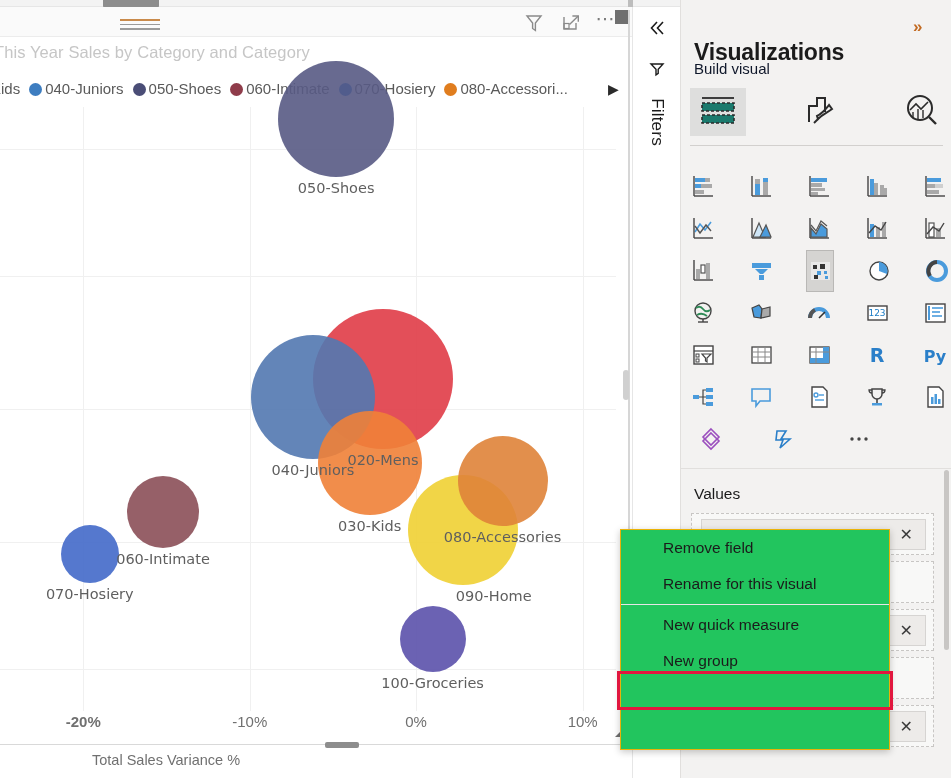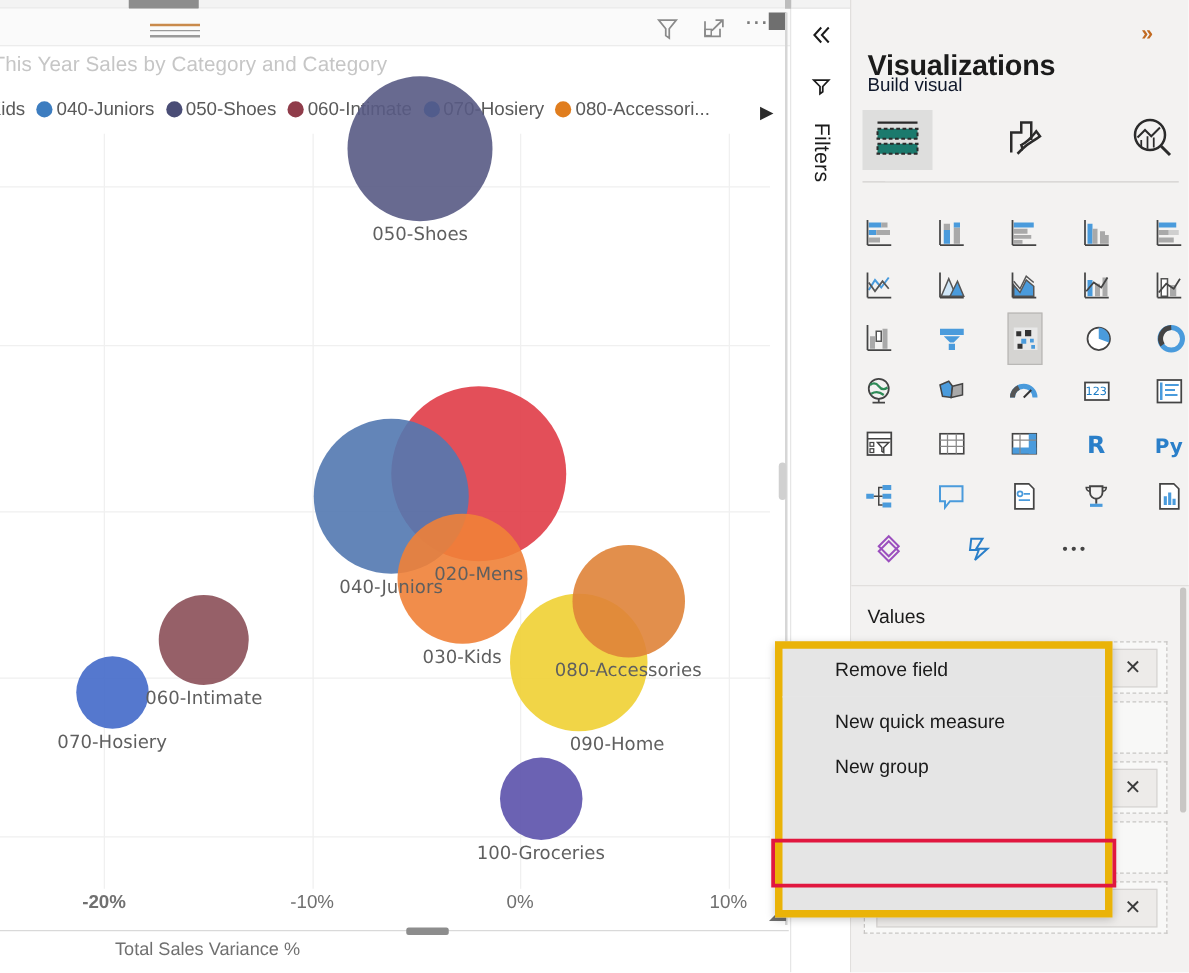--- a/index.html
+++ b/index.html
@@ -232,22 +232,22 @@
     position: absolute; right: 12px; top: 7px;
     font-size: 16px; color: #3b3b3b; cursor: pointer; line-height: 16px;
   }
   #pane-scrollbar {
     position: absolute; left: 263px; top: 470px; width: 5px; height: 180px;
     background: #c8c6c4; border-radius: 3px;
   }
 
   
   #ctx-menu {
-    position: absolute; left: 620px; top: 513px; width: 270px; height: 221px;
-    background: #e5e5e5; border: 6px solid #eab308;
+    position: absolute; left: 620px; top: 529px; width: 270px; height: 221px;
+    background: #22c55e; border: 1px solid #eab308;
     box-shadow: 0 2px 7px rgba(0,0,0,.22); z-index: 40;
   }
   .ctx-item {
     position: relative; height: 36px; line-height: 36px;
     padding-left: 42px; font-size: 15.5px; color: #1b1b1b;
     cursor: pointer; white-space: nowrap;
   }
   .ctx-sep {
     height: 1px; background: #e6e6e6; margin: 2px 0 2px 0;
   }
@@ -783,19 +783,20 @@
           <span class="well-x">✕</span>
         </div>
       </div>
     </div>
 
     <div id="pane-scrollbar"></div>
   </div>
 
   <div id="ctx-menu">
       <div class="ctx-item"><span>Remove field</span></div>
+      <div class="ctx-item"><span>Rename for this visual</span></div>
       <div class="ctx-sep"></div>
       <div class="ctx-item"><span>New quick measure</span></div>
       <div class="ctx-item"><span>New group</span></div>
     </div>
   <div id="ctx-highlight" style="border-color: rgb(225, 23, 63);"></div>
 
 </div>
 
 </body></html>

